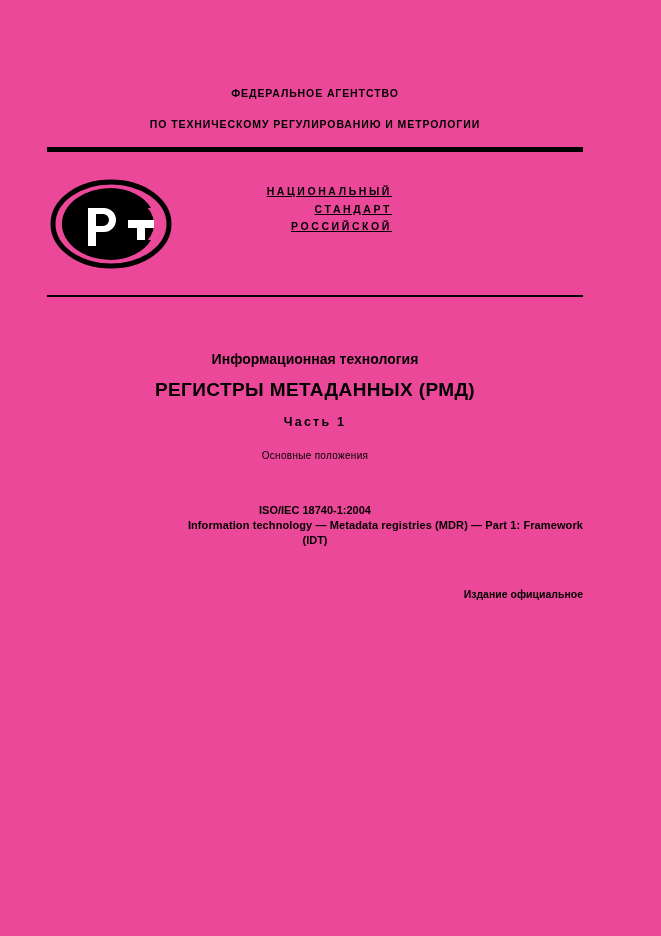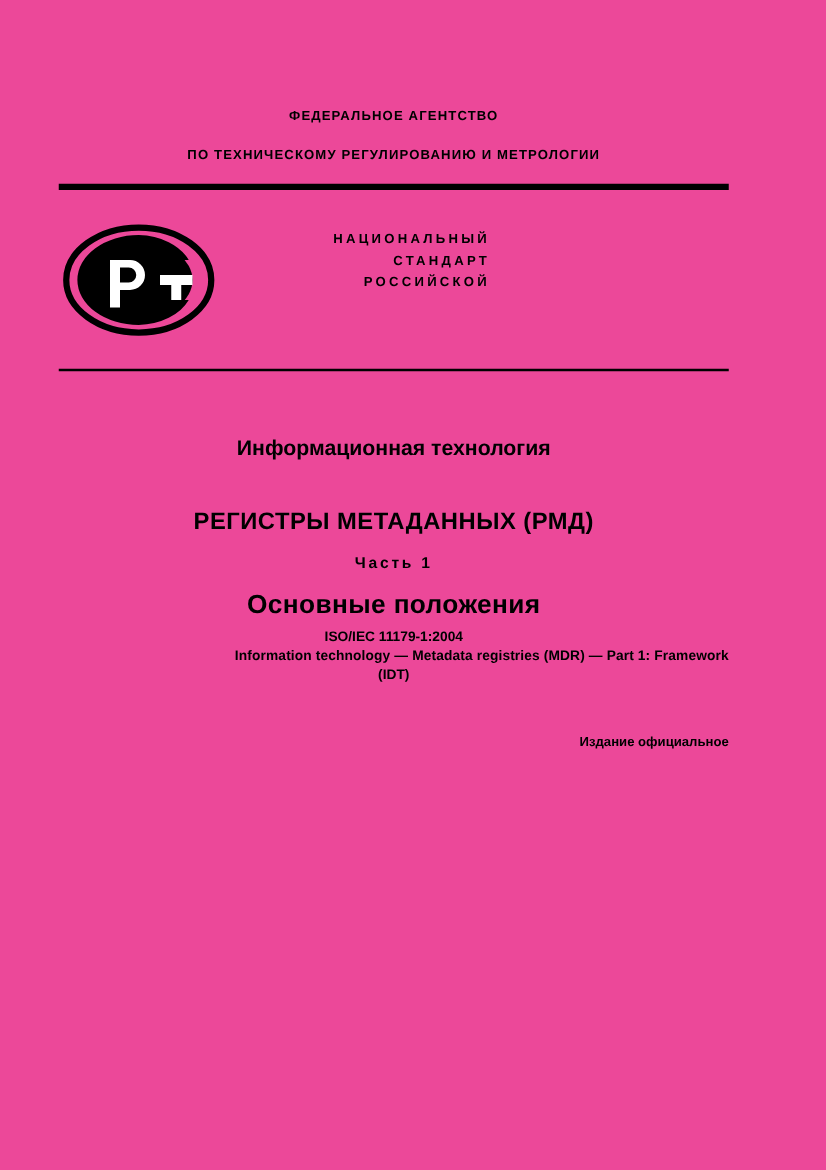--- a/index.html
+++ b/index.html
@@ -102,20 +102,21 @@
     top: 7px;
     width: 215px;
     text-align: right;
   }
   .national-standard div {
     font-size: 10.5px;
     font-weight: bold;
     letter-spacing: 2.6px;
     line-height: 17.5px;
     white-space: nowrap;
+    text-decoration: underline;
   }
 
   .std-number {
     position: absolute;
     left: 366px;
     top: 3px;
     width: 180px;
   }
   .std-number div {
     font-size: 19.5px;
@@ -126,41 +127,41 @@
 
   
   .titles {
     position: absolute;
     left: 0;
     top: 348px;
     width: 536px;
     text-align: center;
   }
   .title-main {
-    font-size: 17px;
+    font-size: 14px;
     font-weight: bold;
     line-height: 22px;
   }
   .title-sub {
     font-size: 19px;
     font-weight: bold;
     letter-spacing: 0.4px;
     line-height: 24px;
-    margin-top: 36px;
+    margin-top: 8px;
   }
   .title-part {
     font-size: 12.5px;
     font-weight: bold;
     letter-spacing: 2.2px;
     line-height: 17px;
     margin-top: 12px;
   }
   .title-section {
-    font-size: 21px;
-    font-weight: bold;
+    font-size: 10px;
+    font-weight: normal;
     letter-spacing: 0.3px;
     line-height: 21px;
     margin-top: 14px;
   }
 
   
   .iso-ref {
     position: absolute;
     left: 0;
     top: 503px;
@@ -271,21 +272,21 @@
     <div class="rule-thin"></div>
 
     <div class="titles">
       <div class="title-main">Информационная технология</div>
       <div class="title-sub">РЕГИСТРЫ  МЕТАДАННЫХ  (РМД)</div>
       <div class="title-part">Часть 1</div>
       <div class="title-section">Основные положения</div>
     </div>
 
     <div class="iso-ref">
-      <div>ISO/IEC 11179-1:2004</div>
+      <div>ISO/IEC 18740-1:2004</div>
       <div class="iso-wide">Information technology — Metadata registries (MDR) — Part 1: Framework</div>
       <div>(IDT)</div>
     </div>
 
     <div class="official">Издание официальное</div>
 
 
   </div>
 </div>
 

